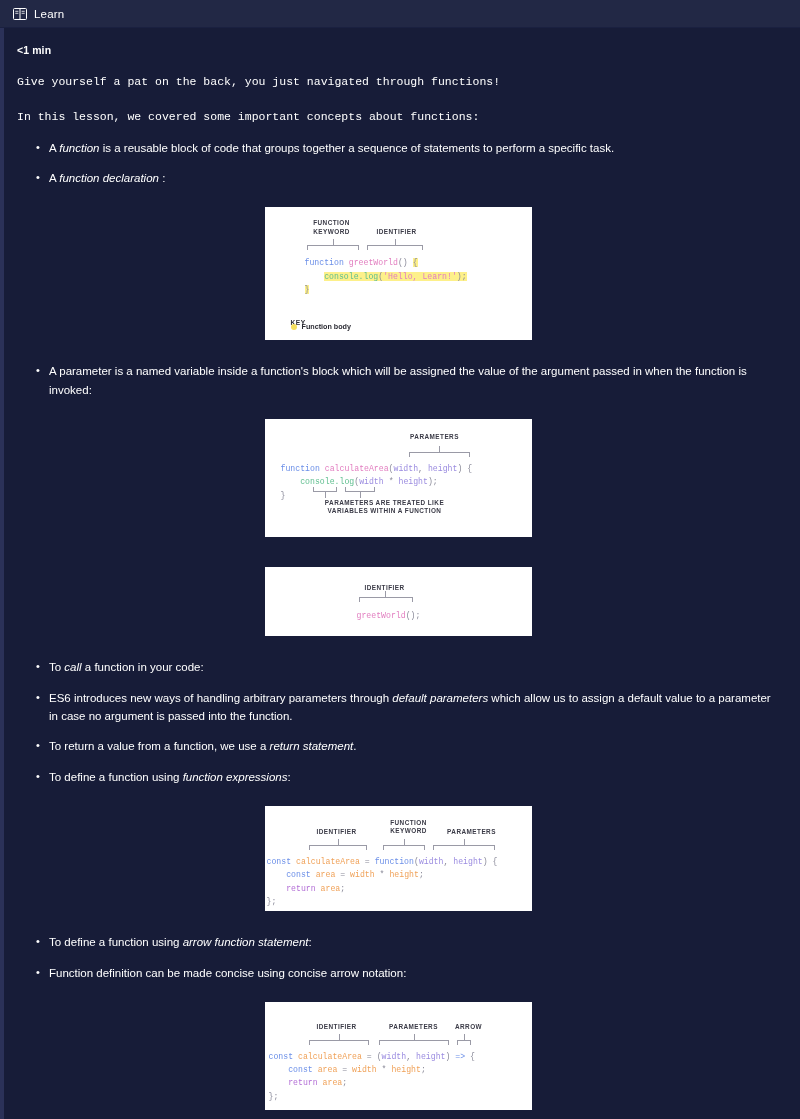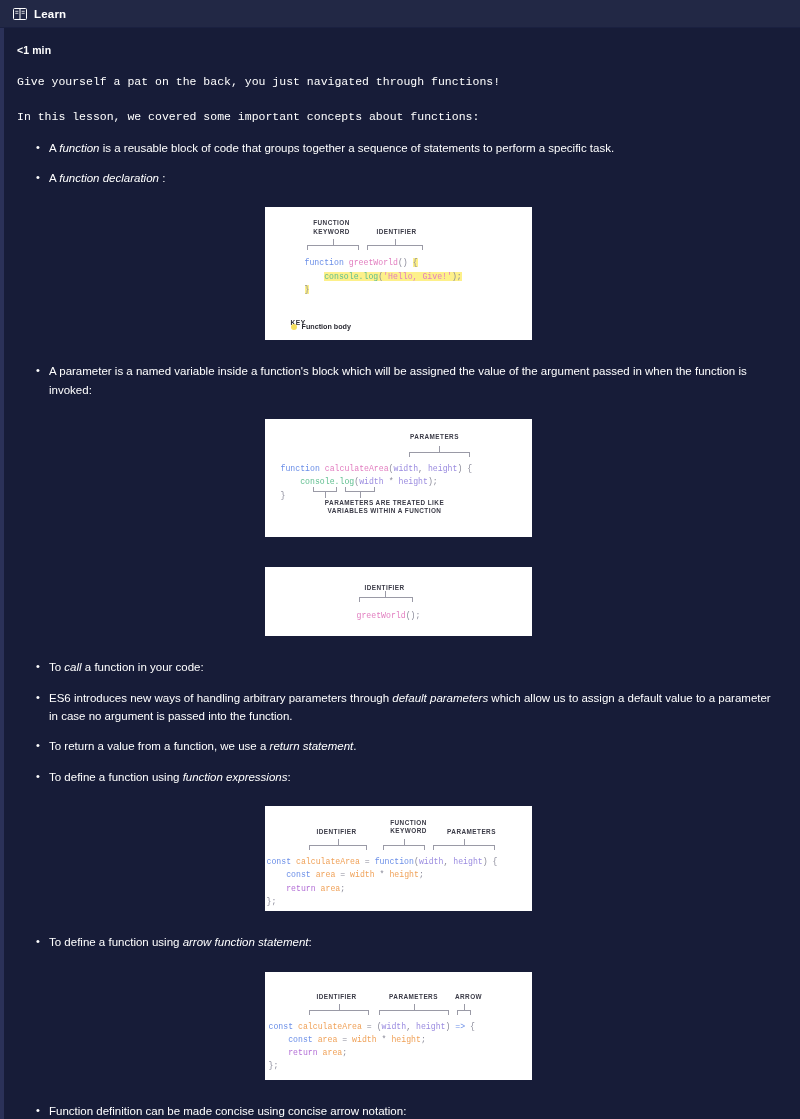--- a/index.html
+++ b/index.html
@@ -30,21 +30,21 @@
   }
   .topbar .book-icon {
     width: 14px; height: 12px;
     margin-right: 7px;
     display: inline-block;
     position: relative;
   }
   .topbar .book-icon svg { display:block; }
   .topbar .title {
     font-size: 11.5px;
-    font-weight: bold;
+    font-weight: normal;
     letter-spacing: .2px;
     color: #ffffff;
   }
   
   .content {
     padding: 0 18px 0 14px;
   }
   .duration {
     font-size: 10.5px;
     font-weight: bold;
@@ -195,21 +195,21 @@
       <div class="card" style="height:133px;">
         <div class="lbl abs" style="left:38px; top:12px; width:58px;">FUNCTION
 KEYWORD</div>
         <div class="lbl abs" style="left:104px; top:21px; width:56px;">IDENTIFIER</div>
         <div class="brk abs" style="left:42px; top:38px; width:52px;"></div>
         <div class="brk-stem abs" style="left:68px; top:32px; height:6px;"></div>
         <div class="brk abs" style="left:102px; top:38px; width:56px;"></div>
         <div class="brk-stem abs" style="left:130px; top:32px; height:6px;"></div>
 
         <div class="code abs" style="left:40px; top:49px;"><span class="kw">function</span> <span class="ident">greetWorld</span><span class="punc">()</span> <span class="hl punc">{</span>
-    <span class="hl"><span class="green">console.log</span><span class="punc">(</span><span class="str">'Hello, Give!'</span><span class="punc">);</span></span>
+    <span class="hl"><span class="green">console.log</span><span class="punc">(</span><span class="str">'Hello, Learn!'</span><span class="punc">);</span></span>
 <span class="hl punc">}</span></div>
 
         <div class="key-title abs" style="left:26px; top:99px;">KEY</div>
         <div class="key-row abs" style="left:26px; top:110px;">
           <span class="key-dot"></span>
           <span class="key-label">Function body</span>
         </div>
       </div>
       </div>
     </li>
@@ -285,20 +285,24 @@
     <span class="ret">return</span> <span class="orange">area</span><span class="punc">;</span>
 <span class="punc">};</span></div>
       </div>
       </div>
     </li>
 
     <li>
       <span class="btext">To define a function using <em>arrow function statement</em>:</span>
     </li>
 
+    <li>
+      <span class="btext">Function definition can be made concise using concise arrow notation:</span>
+    </li>
+
     <li style="list-style:none;padding-left:0;">
       <div class="card-wrap">
       <div class="card" style="height:108px;">
         <div class="lbl abs" style="left:44px; top:21px; width:56px;">IDENTIFIER</div>
         <div class="lbl abs" style="left:118px; top:21px; width:62px;">PARAMETERS</div>
         <div class="lbl abs" style="left:186px; top:21px; width:36px;">ARROW</div>
 
         <div class="brk abs" style="left:44px; top:38px; width:60px;"></div>
         <div class="brk-stem abs" style="left:74px; top:32px; height:6px;"></div>
         <div class="brk abs" style="left:114px; top:38px; width:70px;"></div>
@@ -307,19 +311,15 @@
         <div class="brk-stem abs" style="left:199px; top:32px; height:6px;"></div>
 
         <div class="code abs" style="left:4px; top:48px;"><span class="kw">const</span> <span class="orange">calculateArea</span> <span class="punc">=</span> <span class="punc">(</span><span class="purple">width</span><span class="punc">,</span> <span class="purple">height</span><span class="punc">)</span> <span class="kw">=&gt;</span> <span class="punc">{</span>
     <span class="kw">const</span> <span class="orange">area</span> <span class="punc">=</span> <span class="orange">width</span> <span class="punc">*</span> <span class="orange">height</span><span class="punc">;</span>
     <span class="ret">return</span> <span class="orange">area</span><span class="punc">;</span>
 <span class="punc">};</span></div>
       </div>
       </div>
     </li>
 
-    <li>
-      <span class="btext">Function definition can be made concise using concise arrow notation:</span>
-    </li>
-
   </ul>
 
 </div>
 
 </body></html>

